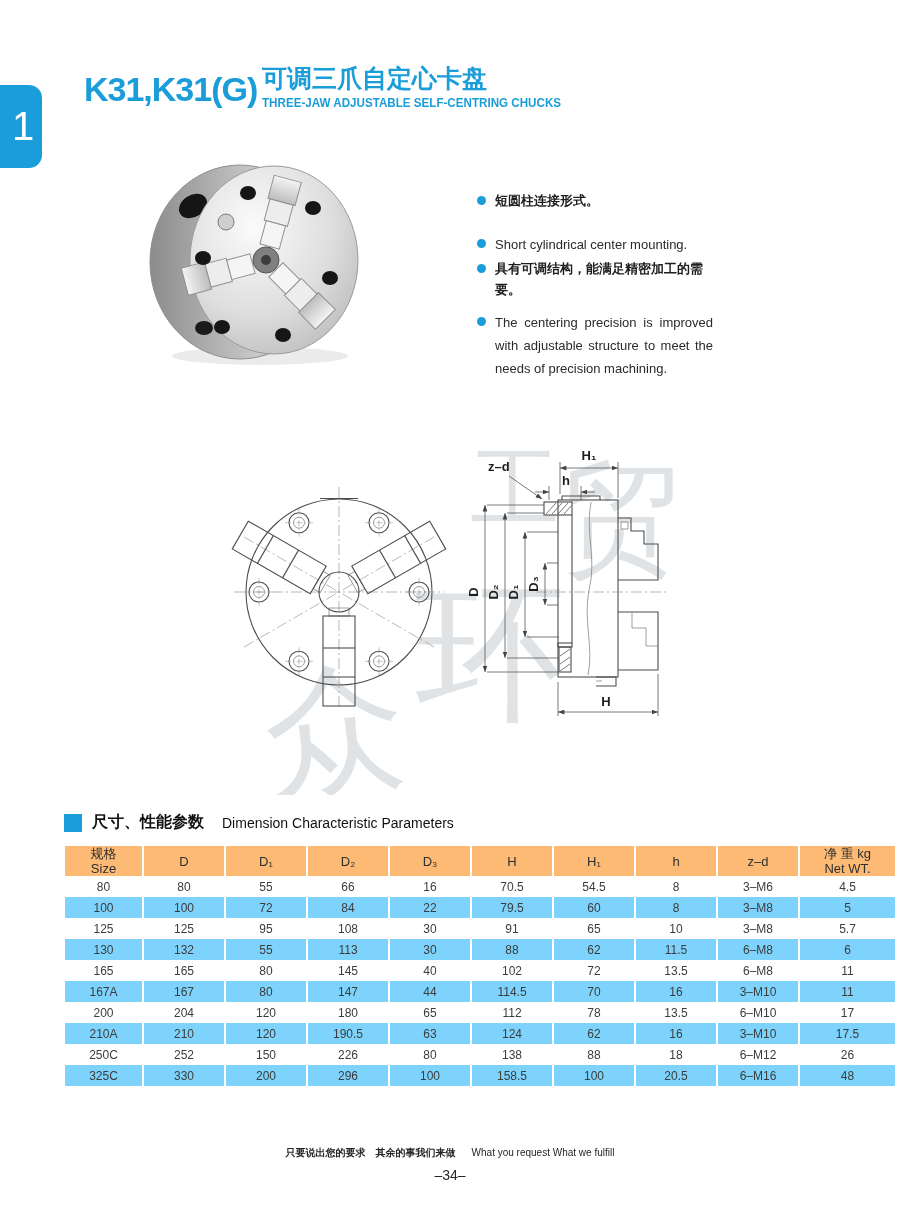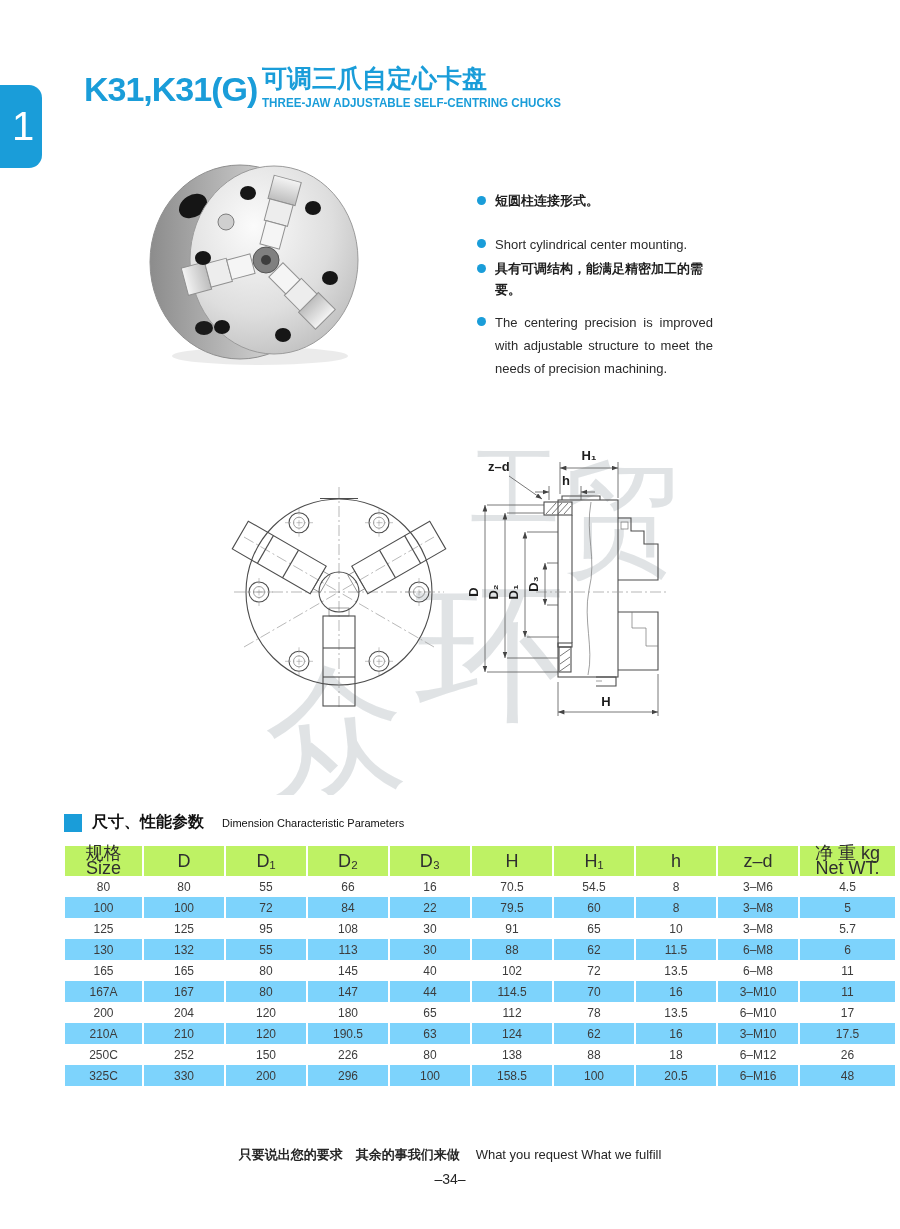--- a/index.html
+++ b/index.html
@@ -31,31 +31,31 @@
   .thin{stroke:#777;fill:none;stroke-width:.7;}
   .dim{stroke:#555;fill:none;stroke-width:.8;}
   .cl{stroke:#999;fill:none;stroke-width:.7;stroke-dasharray:11 3 2 3;}
   .clh{stroke:#9a9a9a;fill:none;stroke-width:.6;stroke-dasharray:6 2 1.5 2;}
   .lbl{font-family:"Liberation Sans","DejaVu Sans",sans-serif;font-size:13px;font-weight:bold;fill:#1d1d1d;}
   .wm{font-family:"DejaVu Sans",sans-serif;fill:#b7bec3;opacity:.42;}
   
   .section-head{position:absolute;left:64px;top:812px;display:flex;align-items:center;}
   .section-head .sq{width:18px;height:18px;background:var(--accent);margin-right:10px;}
   .section-head .t-zh{font-size:16px;font-weight:bold;color:#111;margin-right:18px;}
-  .section-head .t-en{font-size:11px;color:#111;}
+  .section-head .t-en{font-size:14px;color:#111;}
   table.params{position:absolute;left:65px;top:846px;width:830px;border-collapse:collapse;
                table-layout:fixed;font-size:12px;color:#3c3c3c;}
-  table.params th{background:#bef264;font-weight:normal;font-size:18px;color:#2f2f2f;
+  table.params th{background:#fdba74;font-weight:normal;font-size:13px;color:#2f2f2f;
                   height:20px;line-height:15px;padding:0;border-right:2px solid #fff;}
   table.params td{height:21px;text-align:center;padding:0;border-right:2px solid #fff;}
   table.params th:last-child,table.params td:last-child{border-right:none;}
   table.params tr.shade td{background:#7dd3fc;}
   
   .footer{position:absolute;left:0;top:1146px;width:900px;text-align:center;color:#262626;}
-  .footer .slogan{font-size:13px;}
+  .footer .slogan{font-size:10px;}
   .footer .slogan .zh{font-weight:bold;margin-right:16px;}
   .footer .pageno{font-size:14px;margin-top:7px;}
 </style>
 </head>
 <body>
 
 <div class="page" style="--accent:#1a9dd9">
 
   <div class="tab1">
     <span>1</span>

